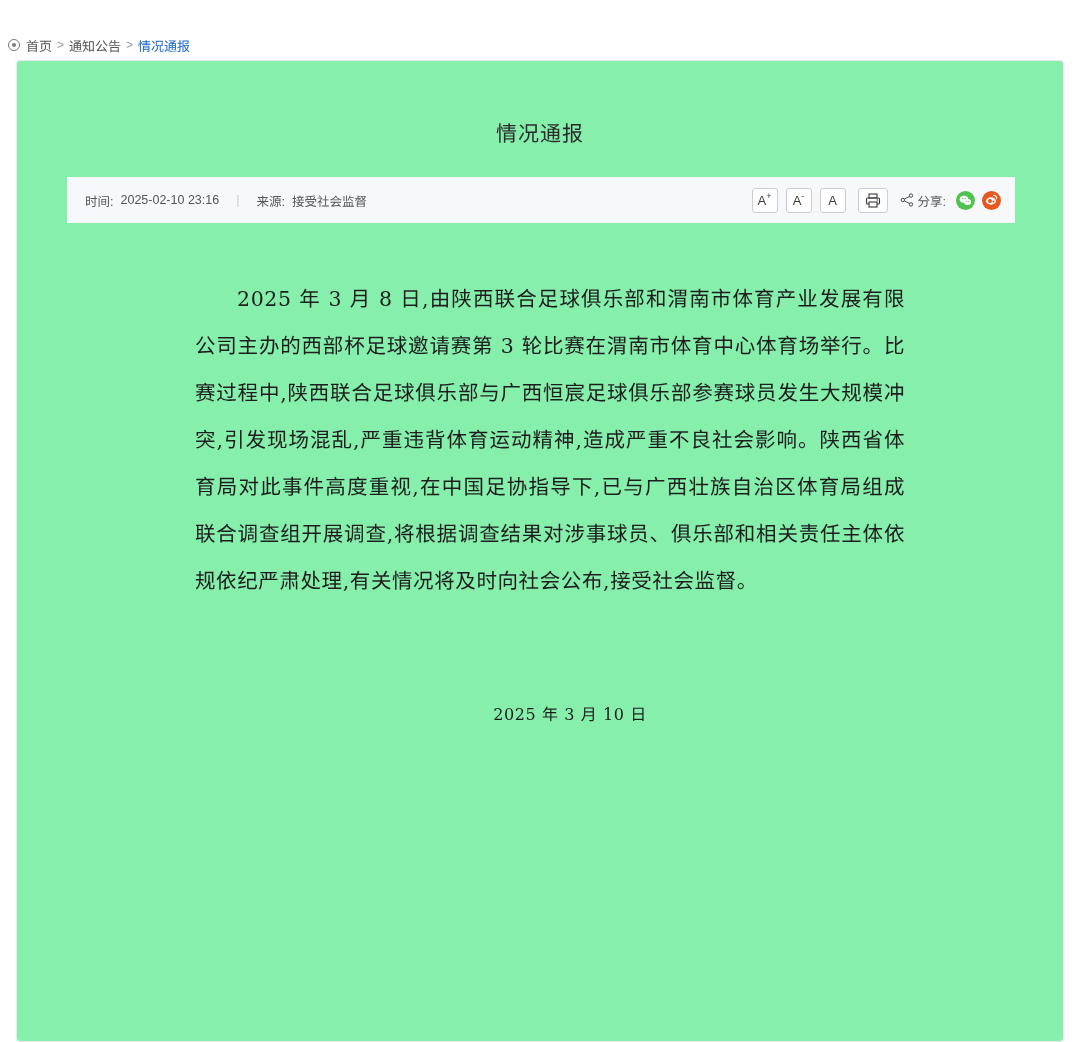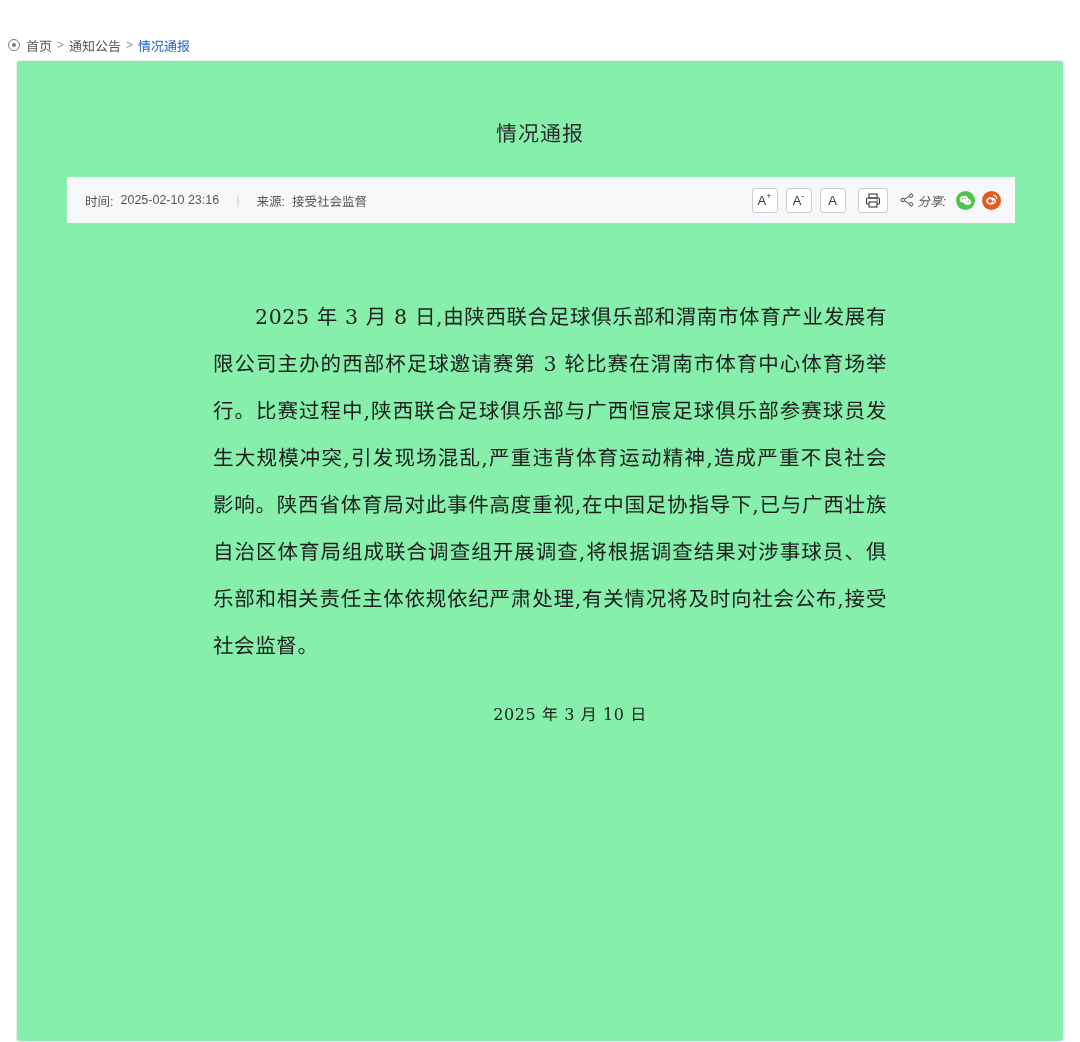--- a/index.html
+++ b/index.html
@@ -149,21 +149,20 @@
     box-sizing: border-box;
     margin-left: 4px;
   }
   .share-label {
     font-size: 12.5px;
     color: #555;
     display: flex;
     align-items: center;
     gap: 4px;
     margin-left: 4px;
-    font-style: italic;
   }
   .share-icons { display: flex; align-items: center; gap: 7px; margin-left: 2px;}
   .sico {
     width: 19px; height: 19px; border-radius: 50%;
     display: flex; align-items: center; justify-content: center;
     cursor: pointer;
   }
   .sico-wechat { background: #4fc24f; }
   .sico-weibo  { background: #e6581f; }
 
@@ -175,21 +174,21 @@
     width: 710px;
     font-family: "DejaVu Serif", "Liberation Serif", serif;
     font-size: 20.5px;
     line-height: 47px;
     color: #1d1d1d;
     text-align: justify;
     text-justify: inter-ideograph;
     letter-spacing: 0.6px;
   }
   .article-body p {
-    margin: 18px;
+    margin: 0;
     text-indent: 2.05em;
   }
   .article-sign {
     position: absolute;
     left: 178px;
     top: 640px;
     width: 710px;
     text-align: center;
     font-family: "DejaVu Serif", "Liberation Serif", serif;
     font-size: 16px;

